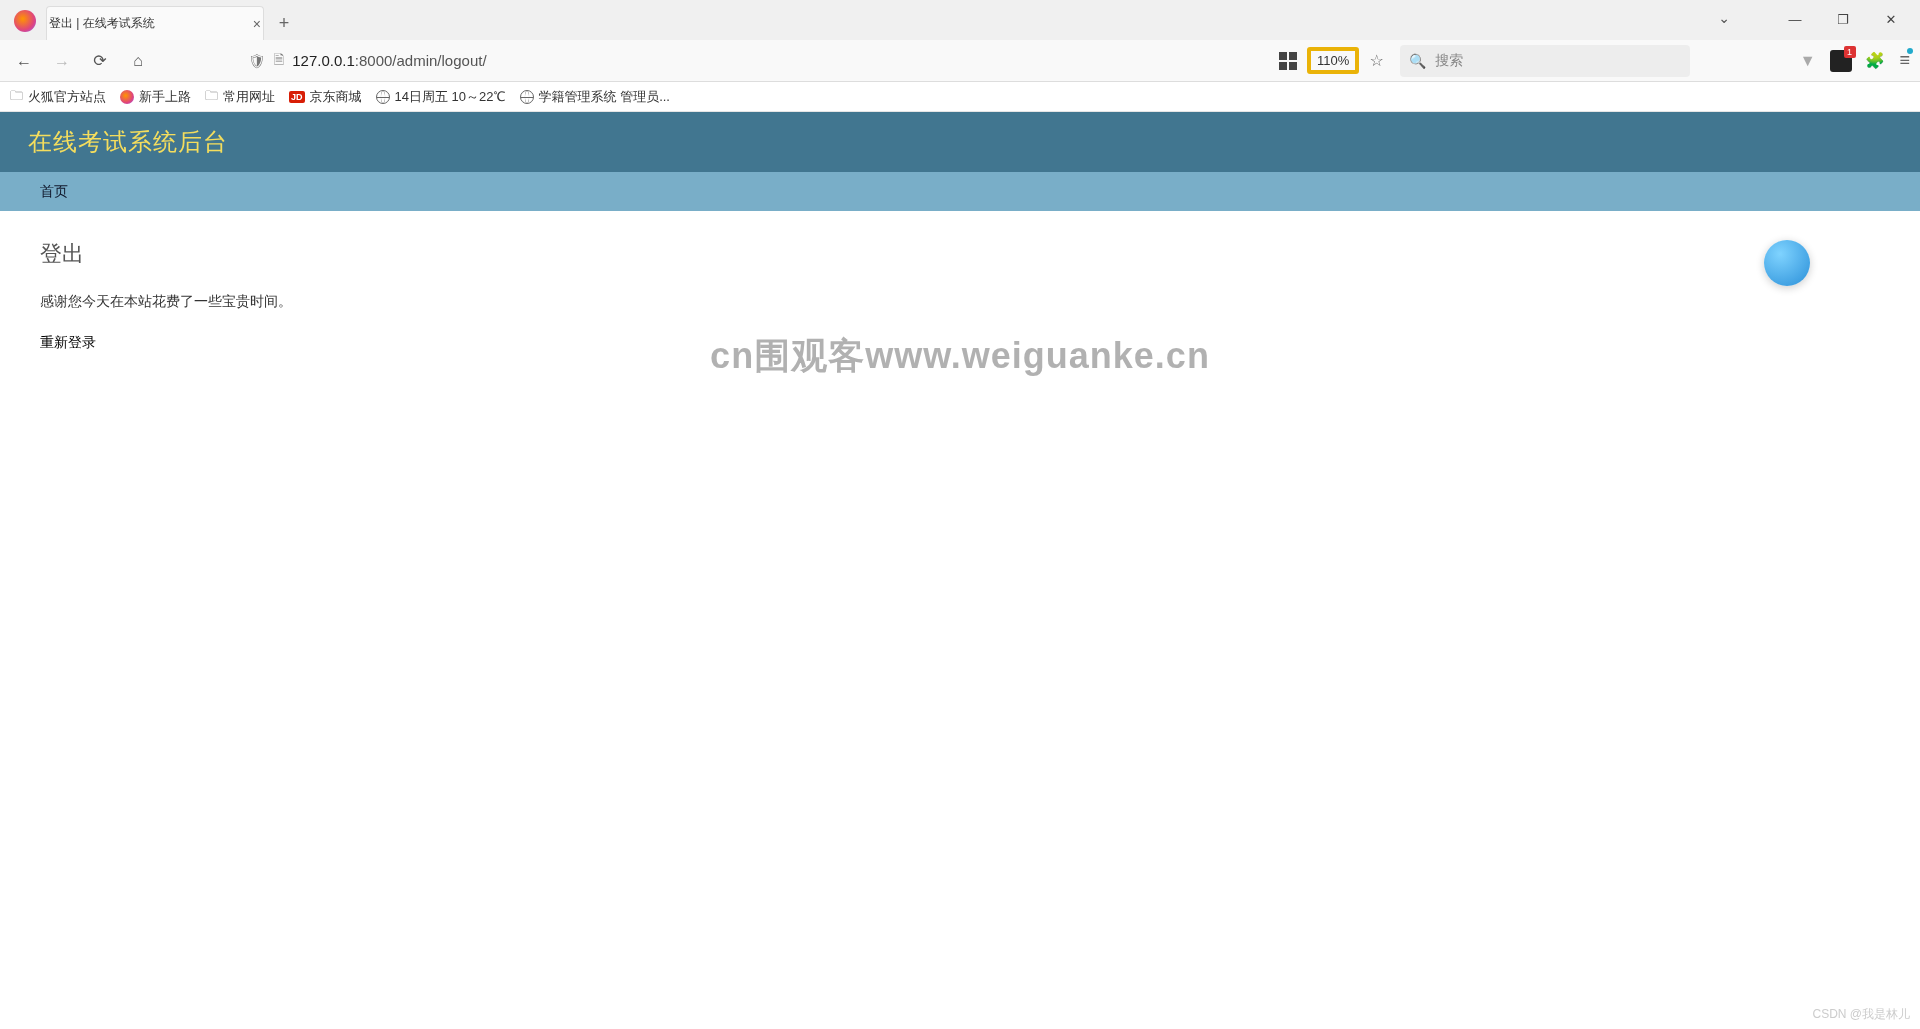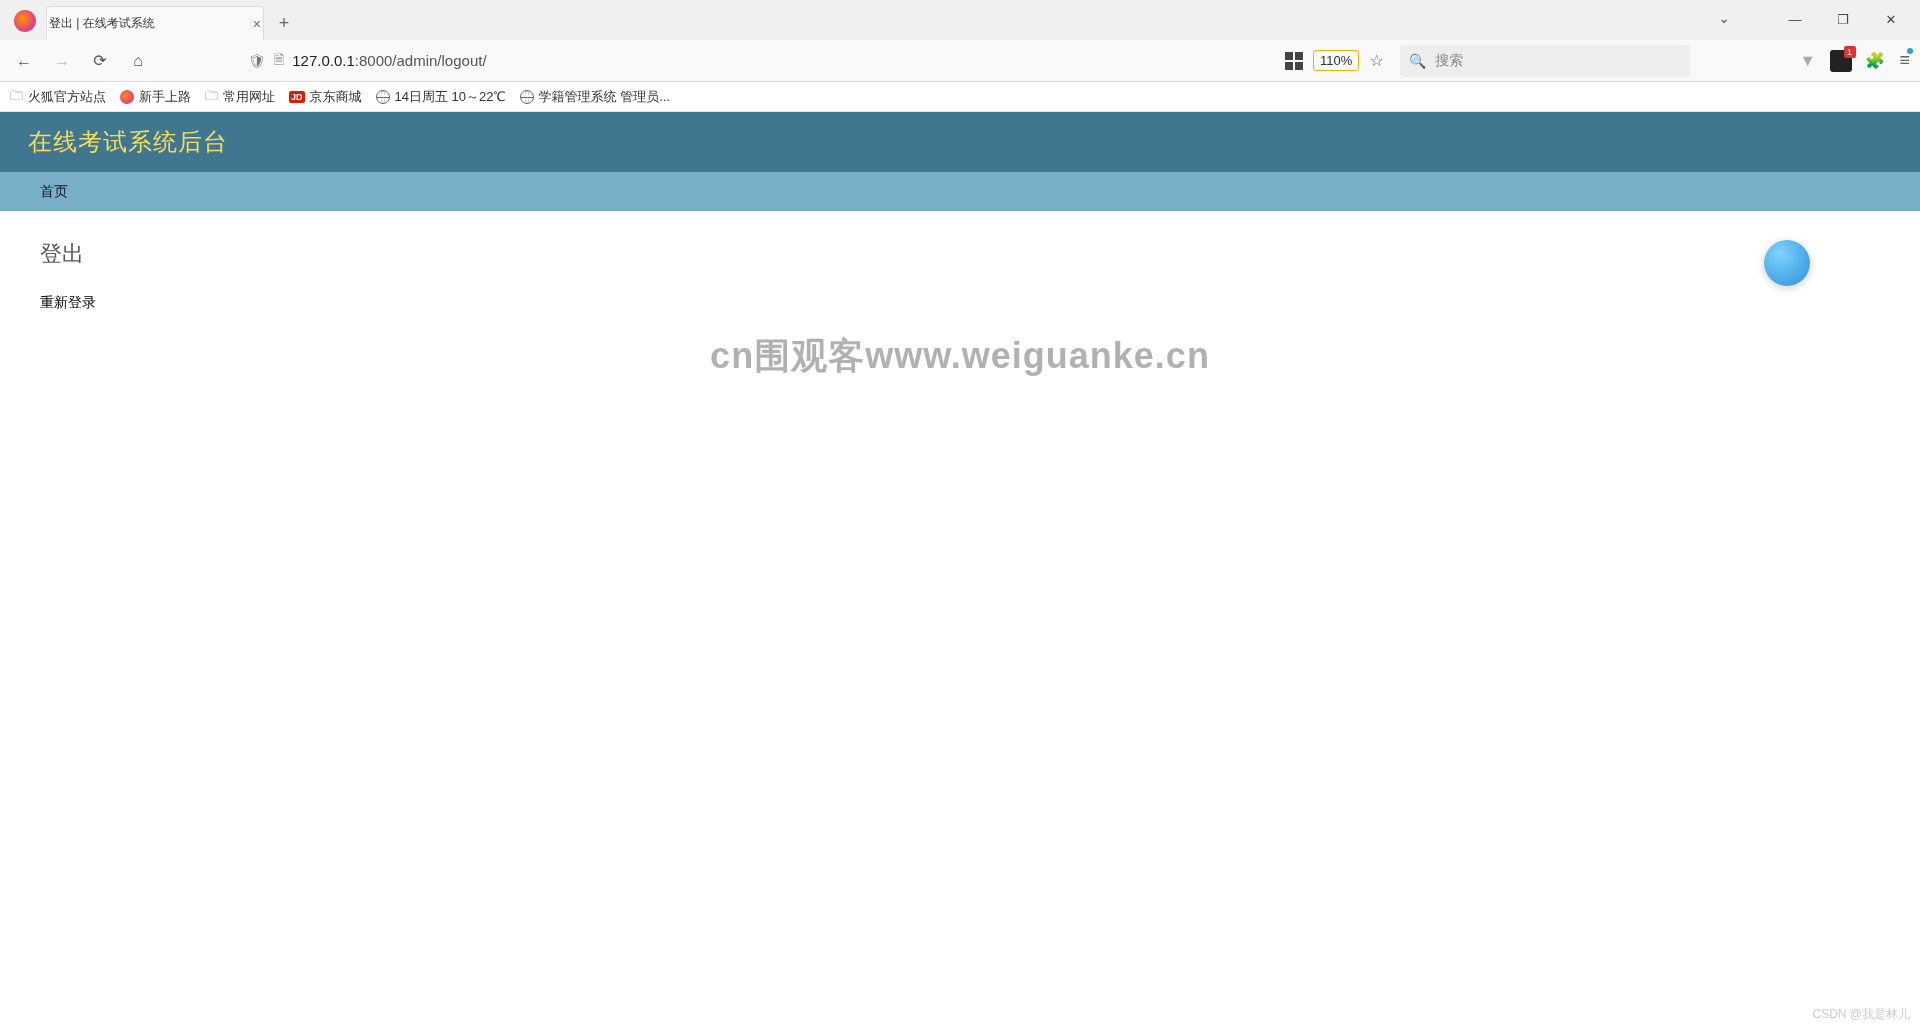--- a/index.html
+++ b/index.html
@@ -20,21 +20,21 @@
   .nav-btn { width: 28px; height: 28px; display: flex; align-items: center; justify-content: center; color: #555; font-size: 16px; cursor: pointer; border-radius: 4px; }
   .nav-btn.disabled { color: #bbb; }
   .url-box { flex: 0 0 640px; margin-left: 80px; height: 32px; background: #fff0; display: flex; align-items: center; gap: 8px; padding: 0 6px; font-size: 15px; color: #777; }
   .url-box .lock { font-size: 14px; }
   .url-box .page-ic { font-size: 13px; }
   .url-box .url { color: #555; }
   .url-box .url .host { color: #222; }
   .right-tools { margin-left: auto; display: flex; align-items: center; gap: 10px; }
   .qr { width: 18px; height: 18px; display: grid; grid-template-columns: 1fr 1fr; grid-template-rows: 1fr 1fr; gap: 2px; }
   .qr div { background: #444; }
-  .zoom { font-size: 13px; color: #333; padding: 2px 6px; border: 1px solid #eab308; border-radius: 3px; }
+  .zoom { font-size: 13px; color: #333; padding: 2px 6px; border: 4px solid #eab308; border-radius: 3px; }
   .star { font-size: 16px; color: #666; }
   .search-box { width: 290px; height: 32px; background: #ededed; border-radius: 4px; display: flex; align-items: center; padding: 0 10px; gap: 8px; color: #888; font-size: 14px; margin-left: 6px; }
   .ext-area { display: flex; align-items: center; gap: 14px; margin-left: 100px; }
   .ext-v { color: #aaa; font-size: 16px; }
   .ext-red { width: 22px; height: 22px; background: #222; border-radius: 3px; position: relative; }
   .ext-red::after { content: attr(data-b); position: absolute; top: -4px; right: -4px; background: #d33; color: #fff; font-size: 9px; width: 12px; height: 12px; border-radius: 2px; display: flex; align-items: center; justify-content: center; }
   .ext-puzzle { color: #666; font-size: 16px; }
   .ext-menu { color: #666; font-size: 18px; position: relative; }
   .ext-menu::after { content: ""; position: absolute; top: -2px; right: -3px; width: 6px; height: 6px; background: #2ac; border-radius: 50%; }
 
@@ -140,19 +140,20 @@
 
 <div class="page">
   <div class="hdr1">
     <span>在线考试系统后台</span>
   </div>
   <div class="hdr2">
     <a href="#">首页</a>
   </div>
   <div class="content">
     <h1>登出</h1>
+    <p>感谢您今天在本站花费了一些宝贵时间。</p>
     <a href="#" class="relogin">重新登录</a>
   </div>
 
   <div class="watermark">cn围观客www.weiguanke.cn</div>
   <div class="float-ball"></div>
   <div class="csdn">CSDN @我是林儿</div>
 </div>
 
 </body></html>

